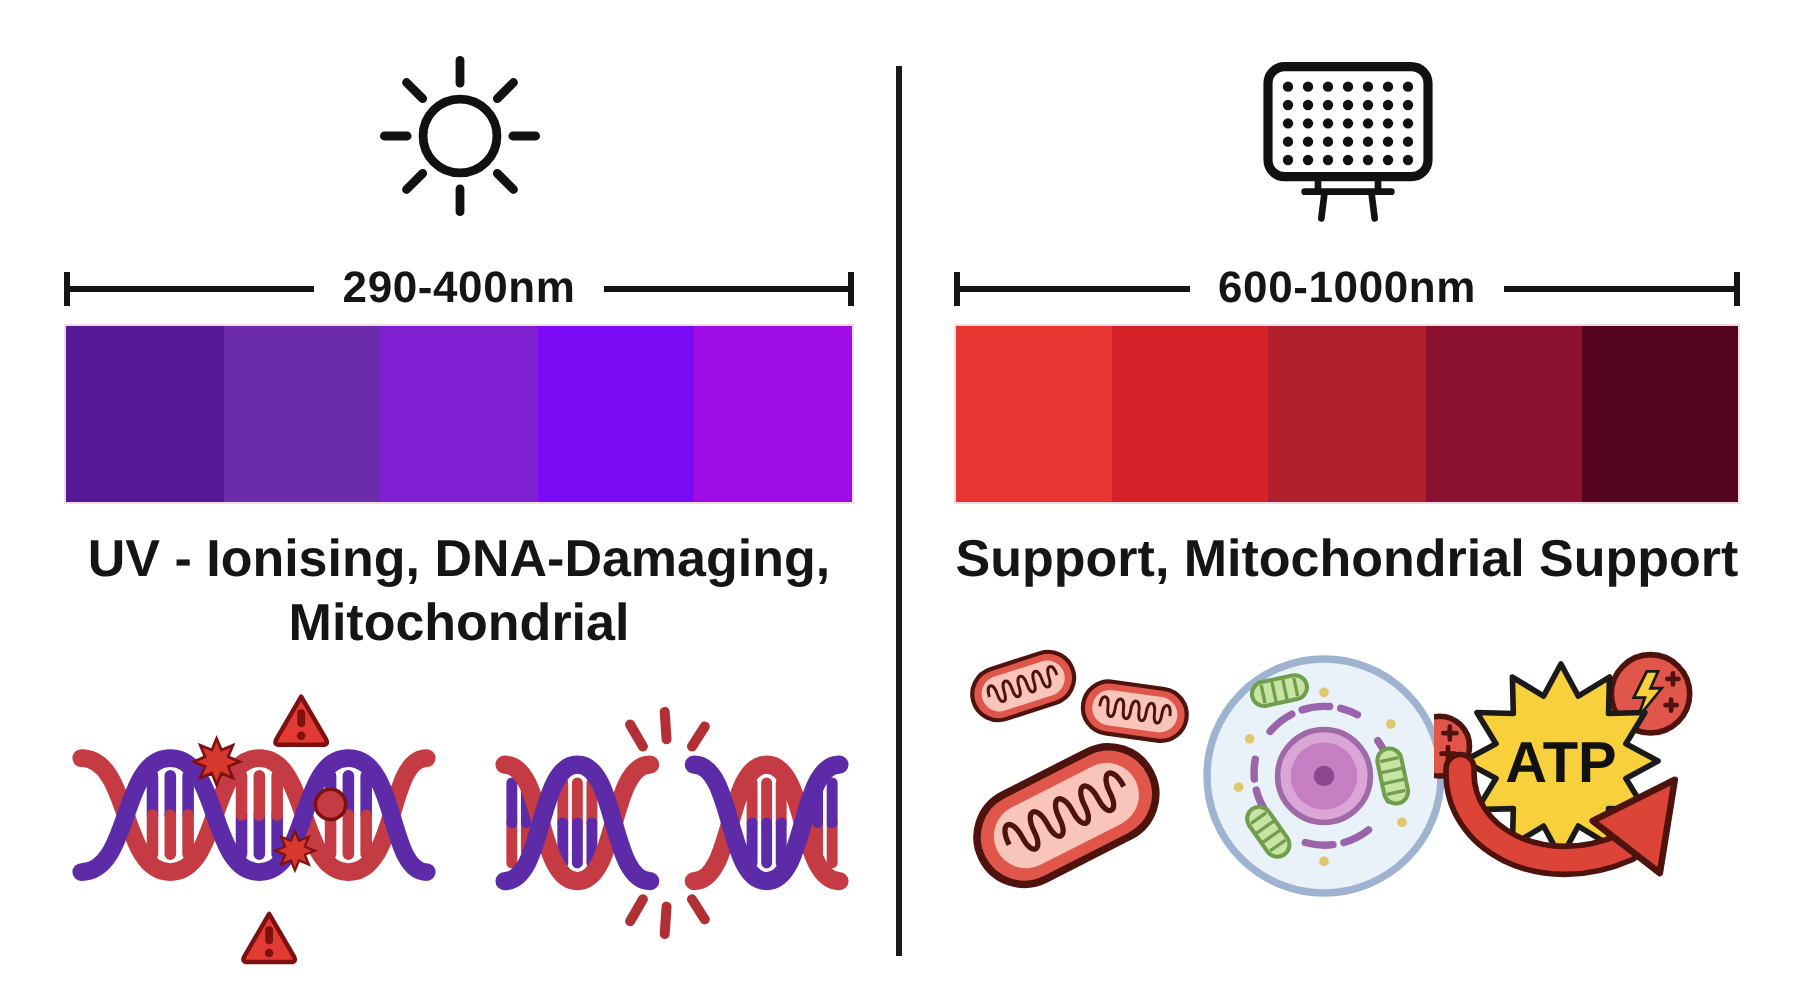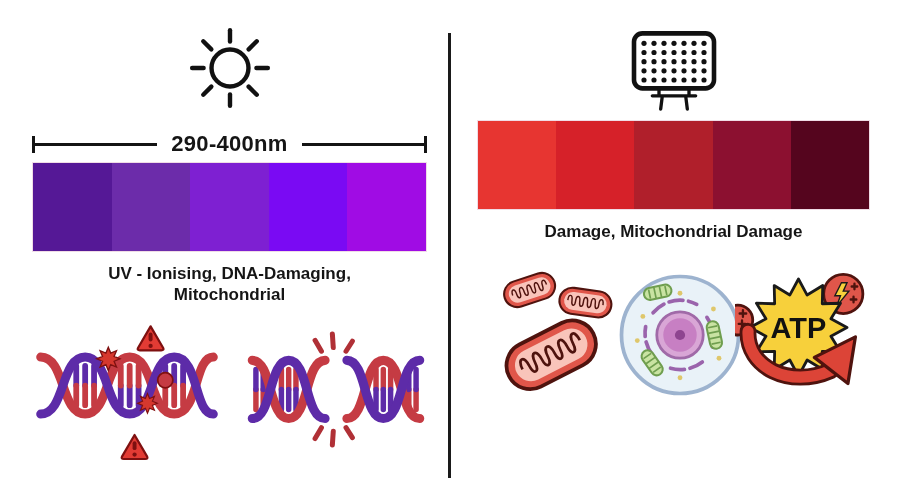--- a/index.html
+++ b/index.html
@@ -11,23 +11,23 @@
   .panel{position:absolute;top:0;display:flex;flex-direction:column;}
   .panel.left{left:32px;width:395px;}
   .panel.right{left:477px;width:393px;}
   .icon-row{height:112px;display:flex;align-items:flex-end;justify-content:center;padding-bottom:2px;}
   .range{display:flex;align-items:center;margin-top:18px;height:24px;}
   .range .cap{width:3px;height:17px;background:#141414;}
   .range .rline{flex:1;height:3px;background:#141414;}
   .range .rlabel{font-size:22px;font-weight:700;padding:0 14px;letter-spacing:.3px;white-space:nowrap;}
   .bar{display:flex;height:88px;margin-top:6px;border:1px solid #f0dce6;}
   .seg{flex:1;}
-  .caption{margin-top:12px;text-align:center;font-size:17px;font-weight:700;line-height:1.22;width:430px;align-self:center;}
+  .caption{margin-top:12px;text-align:center;font-size:26px;font-weight:700;line-height:1.22;width:430px;align-self:center;}
   .illus-row{display:flex;justify-content:space-between;align-items:center;margin-top:20px;}
-  .panel.right .illus-row{justify-content:flex-end;}
+  .panel.right .illus-row{justify-content:flex-start;}
   .panel.right .illus-row svg{margin:0 -5px;}
   svg text{font-family:"Liberation Sans",sans-serif;font-weight:bold;}
 </style>
 </head>
 <body>
 
 <div class="canvas">
 
   <div class="divider"></div>
 
@@ -155,31 +155,38 @@
             <circle cx="48" cy="62" r="3.1"></circle>
             <circle cx="60" cy="62" r="3.1"></circle>
             <circle cx="72" cy="62" r="3.1"></circle>
             <circle cx="84" cy="62" r="3.1"></circle>
             <circle cx="96" cy="62" r="3.1"></circle>
         </g>
         <path d="M42,72 V81 M78,72 V81 M34,81 H86 M46,81 L44,97 M74,81 L76,97" fill="none" stroke="#111" stroke-width="4" stroke-linecap="round"></path>
       </svg>
     </div>
 
+    <div class="range">
+      <div class="cap"></div>
+      <div class="rline"></div>
+      <div class="rlabel">600-1000nm</div>
+      <div class="rline"></div>
+      <div class="cap"></div>
+    </div>
 
     <div class="bar">
       <div class="seg" style="background: rgb(231, 53, 49);"></div>
       <div class="seg" style="background: rgb(214, 33, 41);"></div>
       <div class="seg" style="background: rgb(176, 31, 43);"></div>
       <div class="seg" style="background: rgb(140, 16, 48);"></div>
       <div class="seg" style="background: rgb(85, 5, 30);"></div>
     </div>
 
     <div class="caption">
-      <div>Damage, Mitochondrial Damage</div>
+      <div>Support, Mitochondrial Support</div>
     </div>
 
     <div class="illus-row">
 
       <svg width="135" height="144" viewBox="0 0 150 160">
         <defs>
           <g id="mito">
             <rect x="-50" y="-25" width="100" height="50" rx="25" fill="#E0564A" stroke="#4F130E" stroke-width="4"></rect>
             <rect x="-41" y="-17" width="82" height="34" rx="17" fill="#F9C4BA"></rect>
             <path d="M-34,0 C-34,-13 -26,-13 -26,0 C-26,11 -19,11 -19,0 C-19,-13 -11,-13 -11,0 C-11,11 -4,11 -4,0 C-4,-13 4,-13 4,0 C4,11 11,11 11,0 C11,-13 19,-13 19,0 C19,11 26,11 26,0 C26,-13 34,-13 34,0" fill="none" stroke="#4F130E" stroke-width="2.8"></path>

